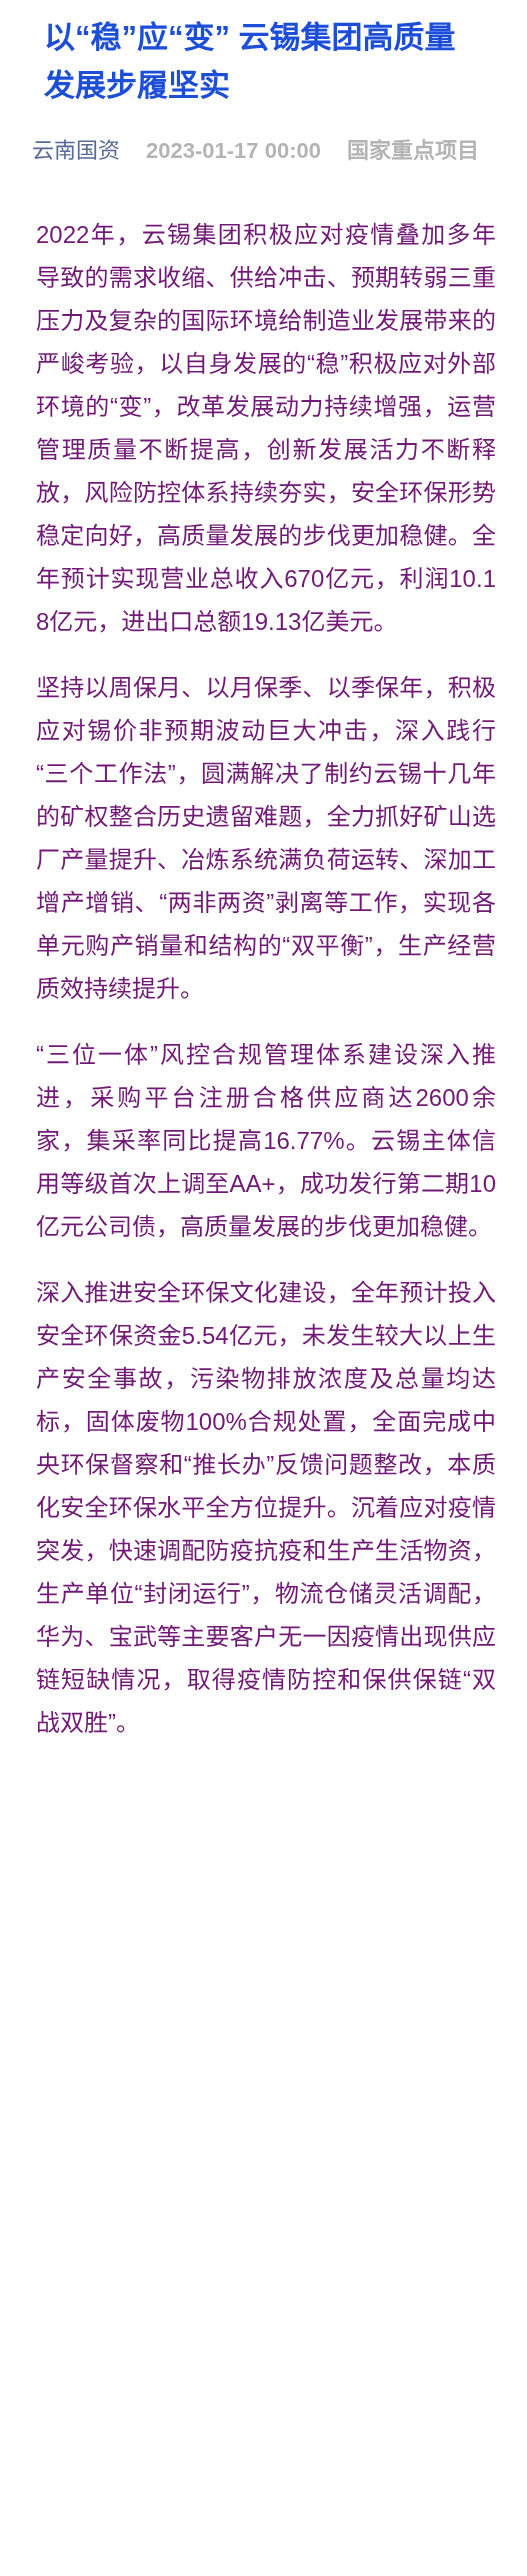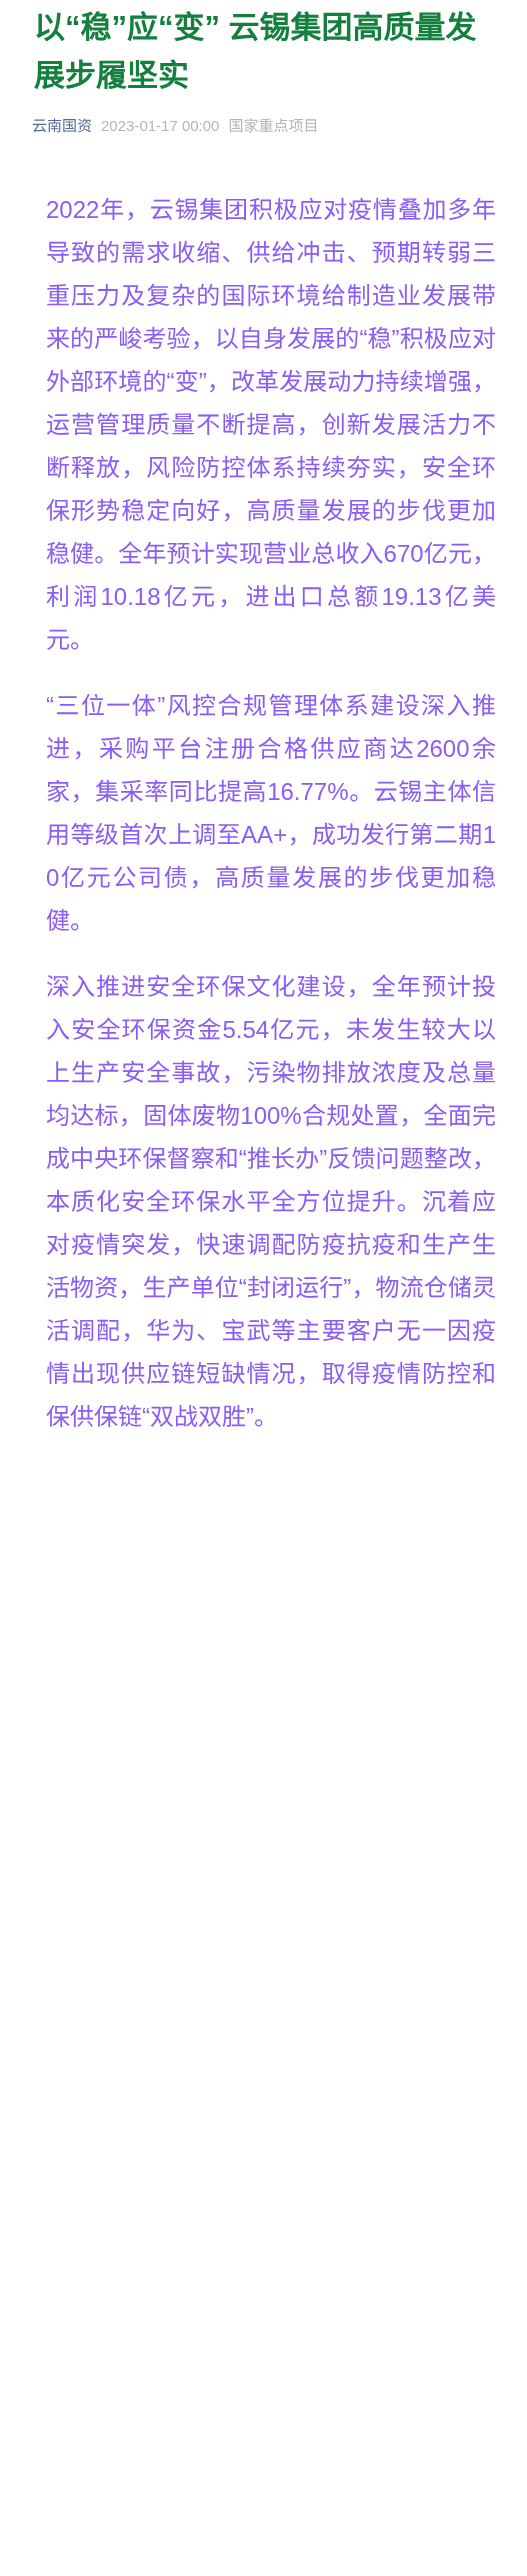--- a/index.html
+++ b/index.html
@@ -10,71 +10,72 @@
   body {
     width: 528px;
     font-family: "Liberation Sans", "DejaVu Sans", sans-serif;
     -webkit-font-smoothing: antialiased;
   }
   .page {
     padding: 2.1px 32px 0 32px;
     background: #ffffff;
   }
   h1.title {
-    margin: 2px;
+    margin: 12px;
     font-size: 31px;
     line-height: 48px;
     font-weight: 700;
-    color: #15803d;
+    color: #1d4ed8;
     letter-spacing: 0;
   }
   .meta {
-    margin-top: 13px;
+    margin-top: 28px;
     display: flex;
     align-items: baseline;
-    gap: 9px;
-    font-size: 15px;
+    gap: 26px;
+    font-size: 22px;
     line-height: 26px;
     white-space: nowrap;
   }
   .meta .account {
     color: #576b95;
     text-decoration: none;
     cursor: pointer;
   }
   .meta .time,
   .meta .loc {
     color: #b4b4b4;
-    font-weight: 400;
+    font-weight: 700;
   }
   .content {
     margin-top: 49px;
   }
   .content p {
-    margin: 0 0 23px 14px;
+    margin: 0 0 23px 4px;
     font-size: 24px;
     line-height: 43px;
-    color: #8b5cf6;
+    color: #701a75;
     text-align: justify;
     word-break: break-all;
   }
 </style>
 </head>
 <body>
 
 <div class="page">
 
   <h1 class="title">以“稳”应“变” 云锡集团高质量发展步履坚实</h1>
 
   <div class="meta">
     <a class="account">云南国资</a>
     <span class="time">2023-01-17 00:00</span>
     <span class="loc">国家重点项目</span>
   </div>
 
   <div class="content" id="article-content">
       <p>2022年，云锡集团积极应对疫情叠加多年导致的需求收缩、供给冲击、预期转弱三重压力及复杂的国际环境给制造业发展带来的严峻考验，以自身发展的“稳”积极应对外部环境的“变”，改革发展动力持续增强，运营管理质量不断提高，创新发展活力不断释放，风险防控体系持续夯实，安全环保形势稳定向好，高质量发展的步伐更加稳健。全年预计实现营业总收入670亿元，利润10.18亿元，进出口总额19.13亿美元。</p>
+      <p>坚持以周保月、以月保季、以季保年，积极应对锡价非预期波动巨大冲击，深入践行“三个工作法”，圆满解决了制约云锡十几年的矿权整合历史遗留难题，全力抓好矿山选厂产量提升、冶炼系统满负荷运转、深加工增产增销、“两非两资”剥离等工作，实现各单元购产销量和结构的“双平衡”，生产经营质效持续提升。</p>
       <p>“三位一体”风控合规管理体系建设深入推进，采购平台注册合格供应商达2600余家，集采率同比提高16.77%。云锡主体信用等级首次上调至AA+，成功发行第二期10亿元公司债，高质量发展的步伐更加稳健。</p>
       <p>深入推进安全环保文化建设，全年预计投入安全环保资金5.54亿元，未发生较大以上生产安全事故，污染物排放浓度及总量均达标，固体废物100%合规处置，全面完成中央环保督察和“推长办”反馈问题整改，本质化安全环保水平全方位提升。沉着应对疫情突发，快速调配防疫抗疫和生产生活物资，生产单位“封闭运行”，物流仓储灵活调配，华为、宝武等主要客户无一因疫情出现供应链短缺情况，取得疫情防控和保供保链“双战双胜”。</p>
     </div>
 
 </div>
 
 
 </body></html>

